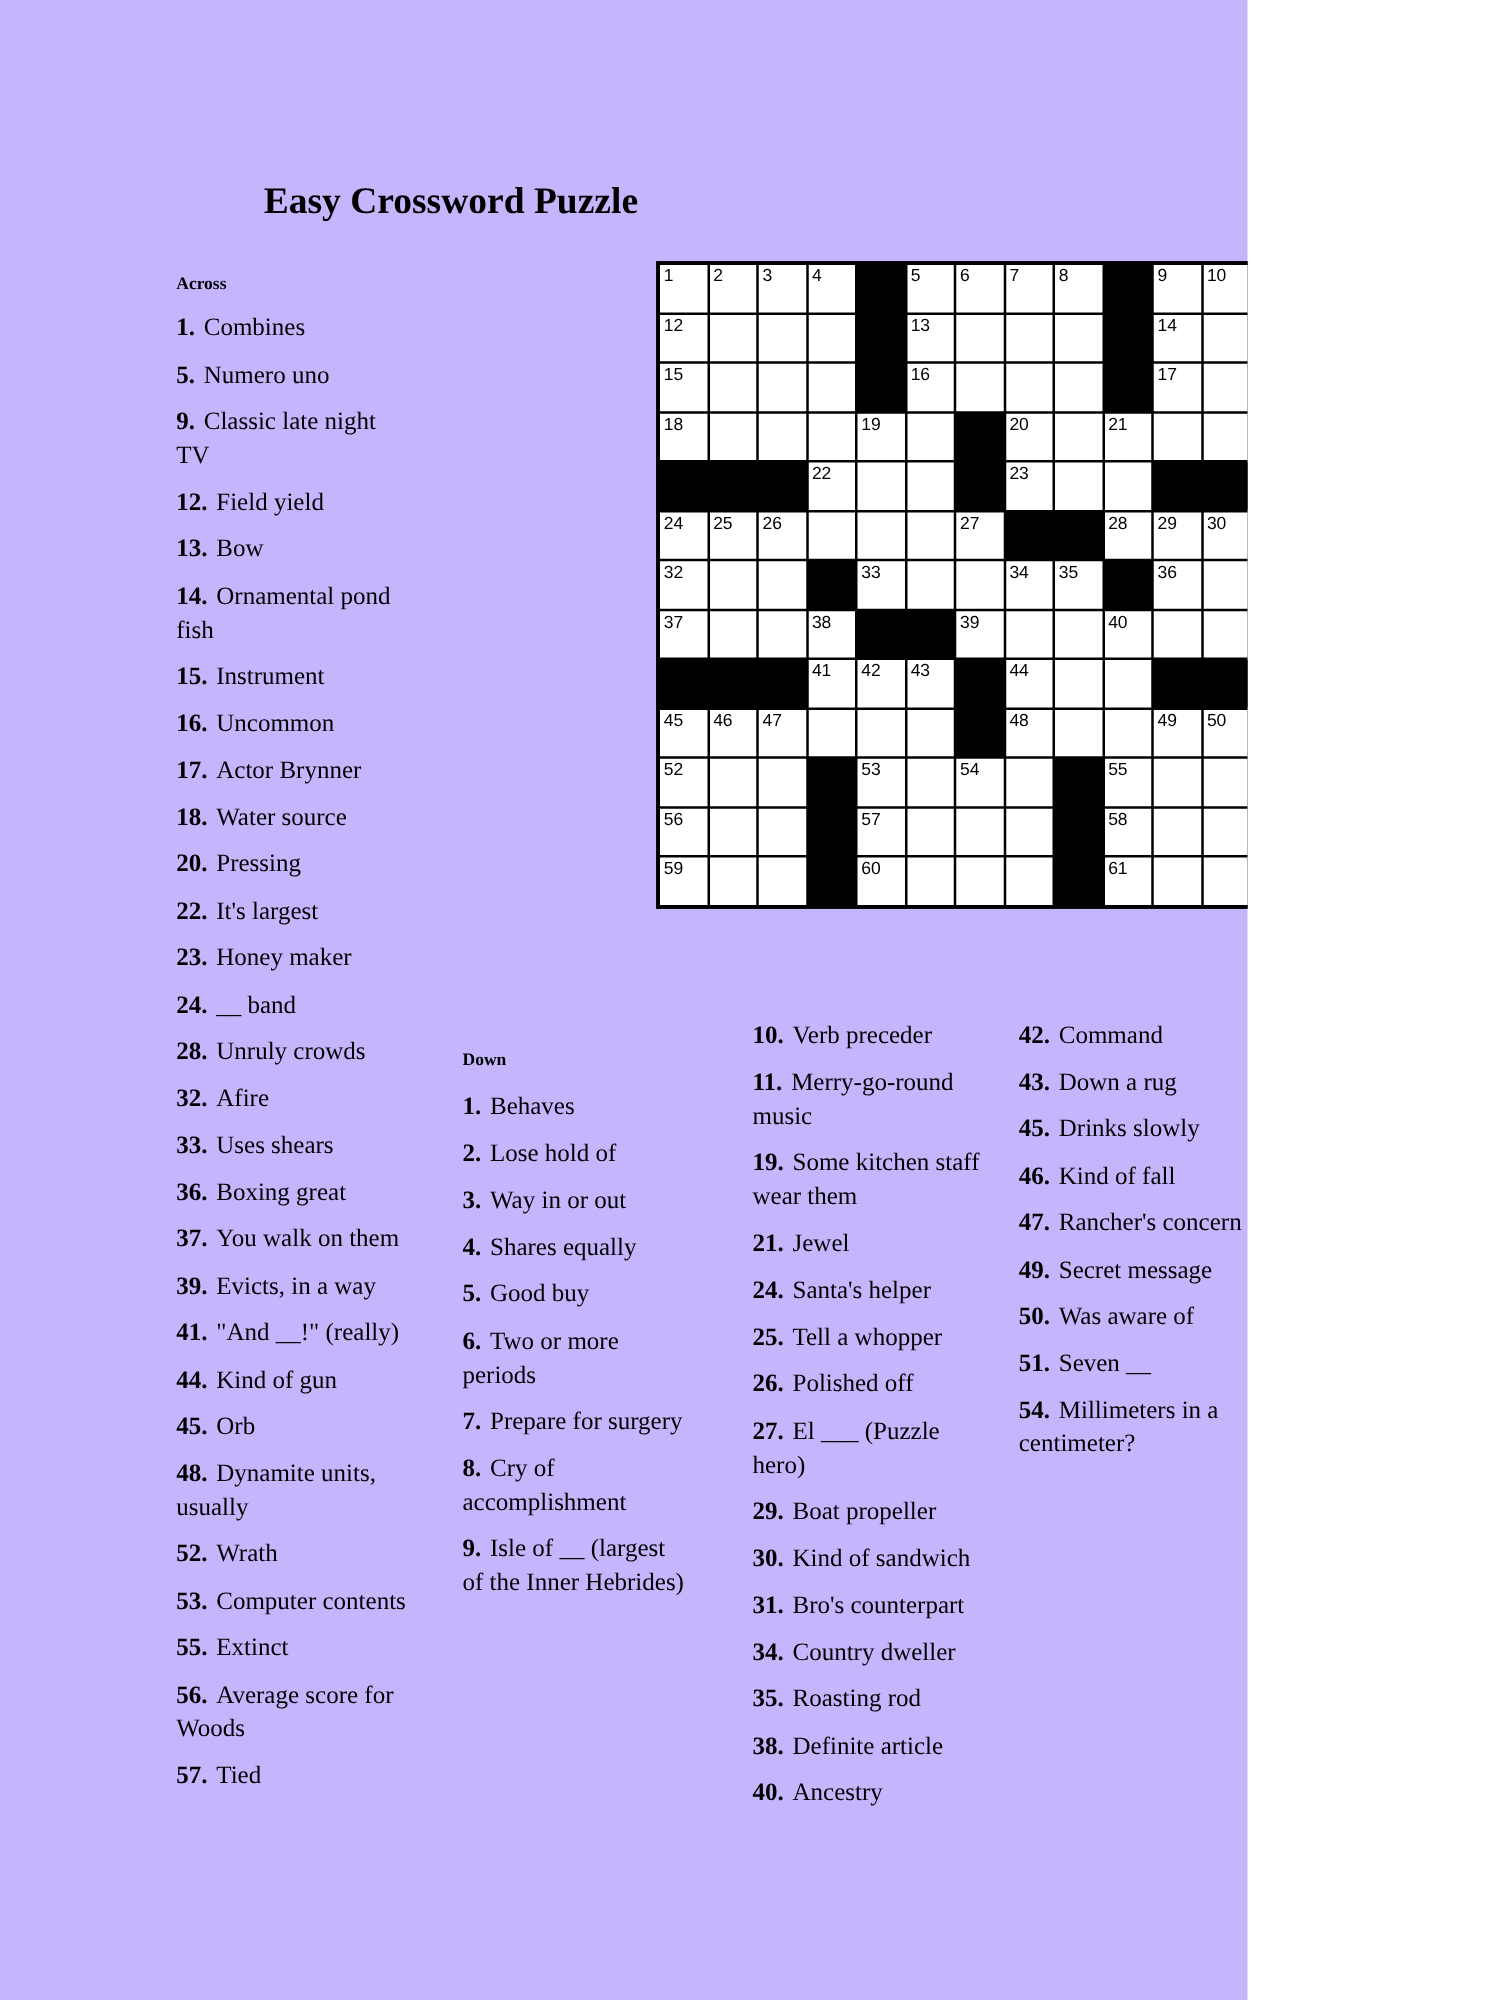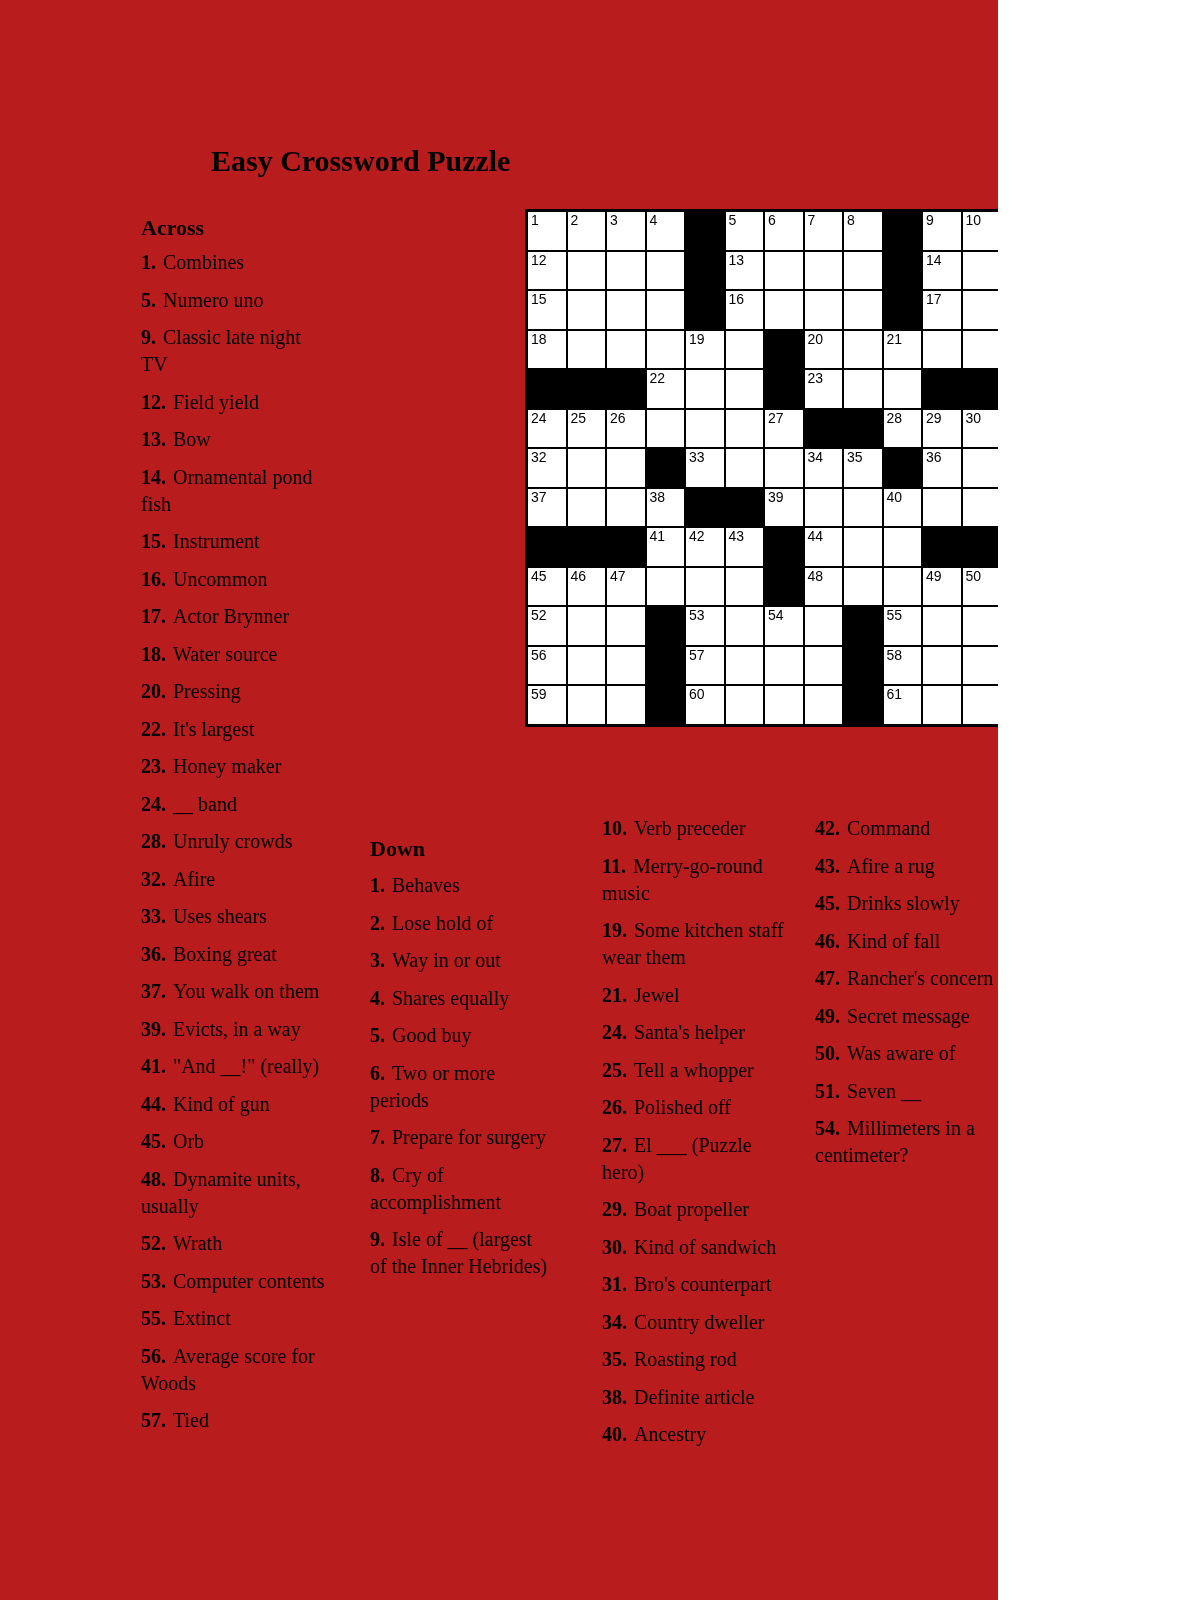--- a/index.html
+++ b/index.html
@@ -1,34 +1,34 @@
 <!DOCTYPE html>
 <html><head>
 <meta charset="utf-8">
 <style>
   html,body{margin:0;padding:0;background:#fff;}
-  .page{position:relative;width:998px;height:1600px;background:#b91c1c;overflow:hidden;
+  .page{position:relative;width:998px;height:1600px;background:#c4b5fd;overflow:hidden;
         font-family:"Liberation Serif",serif;color:#000;}
   .title{position:absolute;left:211px;top:144px;margin:0;font-size:30px;line-height:34px;
          font-weight:bold;white-space:nowrap;}
   
   .grid{position:absolute;left:525px;top:209px;display:grid;
         grid-template-columns:repeat(13,37.5px);grid-auto-rows:37.5px;
         gap:2px;background:#000;border:3px solid #000;}
   .cell{background:#fff;position:relative;}
   .cell.black{background:#000;}
   .cnum{position:absolute;top:1px;left:3px;font-family:"Liberation Sans",sans-serif;
         font-size:14px;line-height:14px;}
   
   .clue-col{position:absolute;font-size:20px;line-height:27px;}
   .col1{left:141px;top:214px;width:212px;}
   .col2{left:370px;top:815px;width:205px;}
   .col3{left:602px;top:815px;width:212px;}
   .col4{left:815px;top:815px;width:212px;font-family:Liberation Serif, serif;}
-  .sec-header{margin:0 0 8px 0;font-size:22px;line-height:27px;font-weight:bold;}
+  .sec-header{margin:0 0 8px 0;font-size:14px;line-height:27px;font-weight:bold;}
   .down-header{margin:20px 0 10px 0;}
   .clue{margin:0 0 10.5px 0;}
   .clue .num{font-weight:bold;margin-right:7px;}
   .clue .txt{white-space:pre-line;}
 </style>
 </head>
 <body>
 
 <div class="page">
 
@@ -404,21 +404,21 @@
         <p class="clue"><b class="num">34.</b><span class="txt">Country dweller</span></p>
         <p class="clue"><b class="num">35.</b><span class="txt">Roasting rod</span></p>
         <p class="clue"><b class="num">38.</b><span class="txt">Definite article</span></p>
         <p class="clue"><b class="num">40.</b><span class="txt">Ancestry</span></p>
       </div>
   </div>
 
   <div class="clue-col col4">
     <div>
         <p class="clue"><b class="num">42.</b><span class="txt">Command</span></p>
-        <p class="clue"><b class="num">43.</b><span class="txt">Afire a rug</span></p>
+        <p class="clue"><b class="num">43.</b><span class="txt">Down a rug</span></p>
         <p class="clue"><b class="num">45.</b><span class="txt">Drinks slowly</span></p>
         <p class="clue"><b class="num">46.</b><span class="txt">Kind of fall</span></p>
         <p class="clue"><b class="num">47.</b><span class="txt">Rancher's concern</span></p>
         <p class="clue"><b class="num">49.</b><span class="txt">Secret message</span></p>
         <p class="clue"><b class="num">50.</b><span class="txt">Was aware of</span></p>
         <p class="clue"><b class="num">51.</b><span class="txt">Seven __</span></p>
         <p class="clue"><b class="num">54.</b><span class="txt">Millimeters in a
 centimeter?</span></p>
       </div>
   </div>

